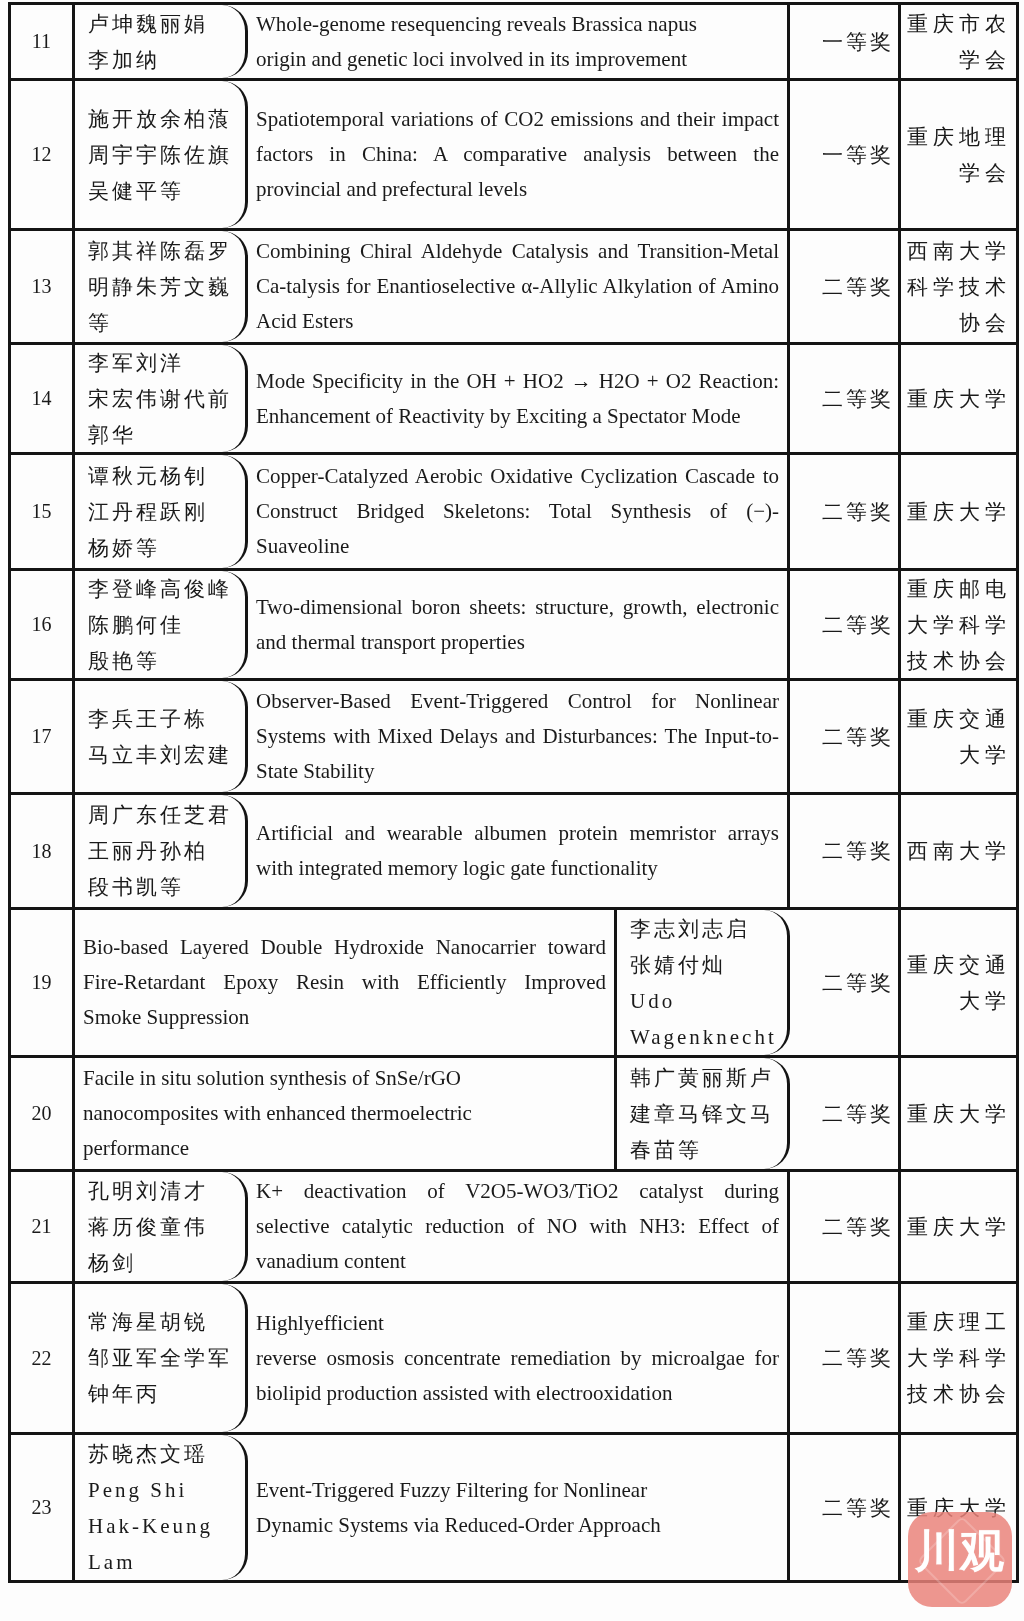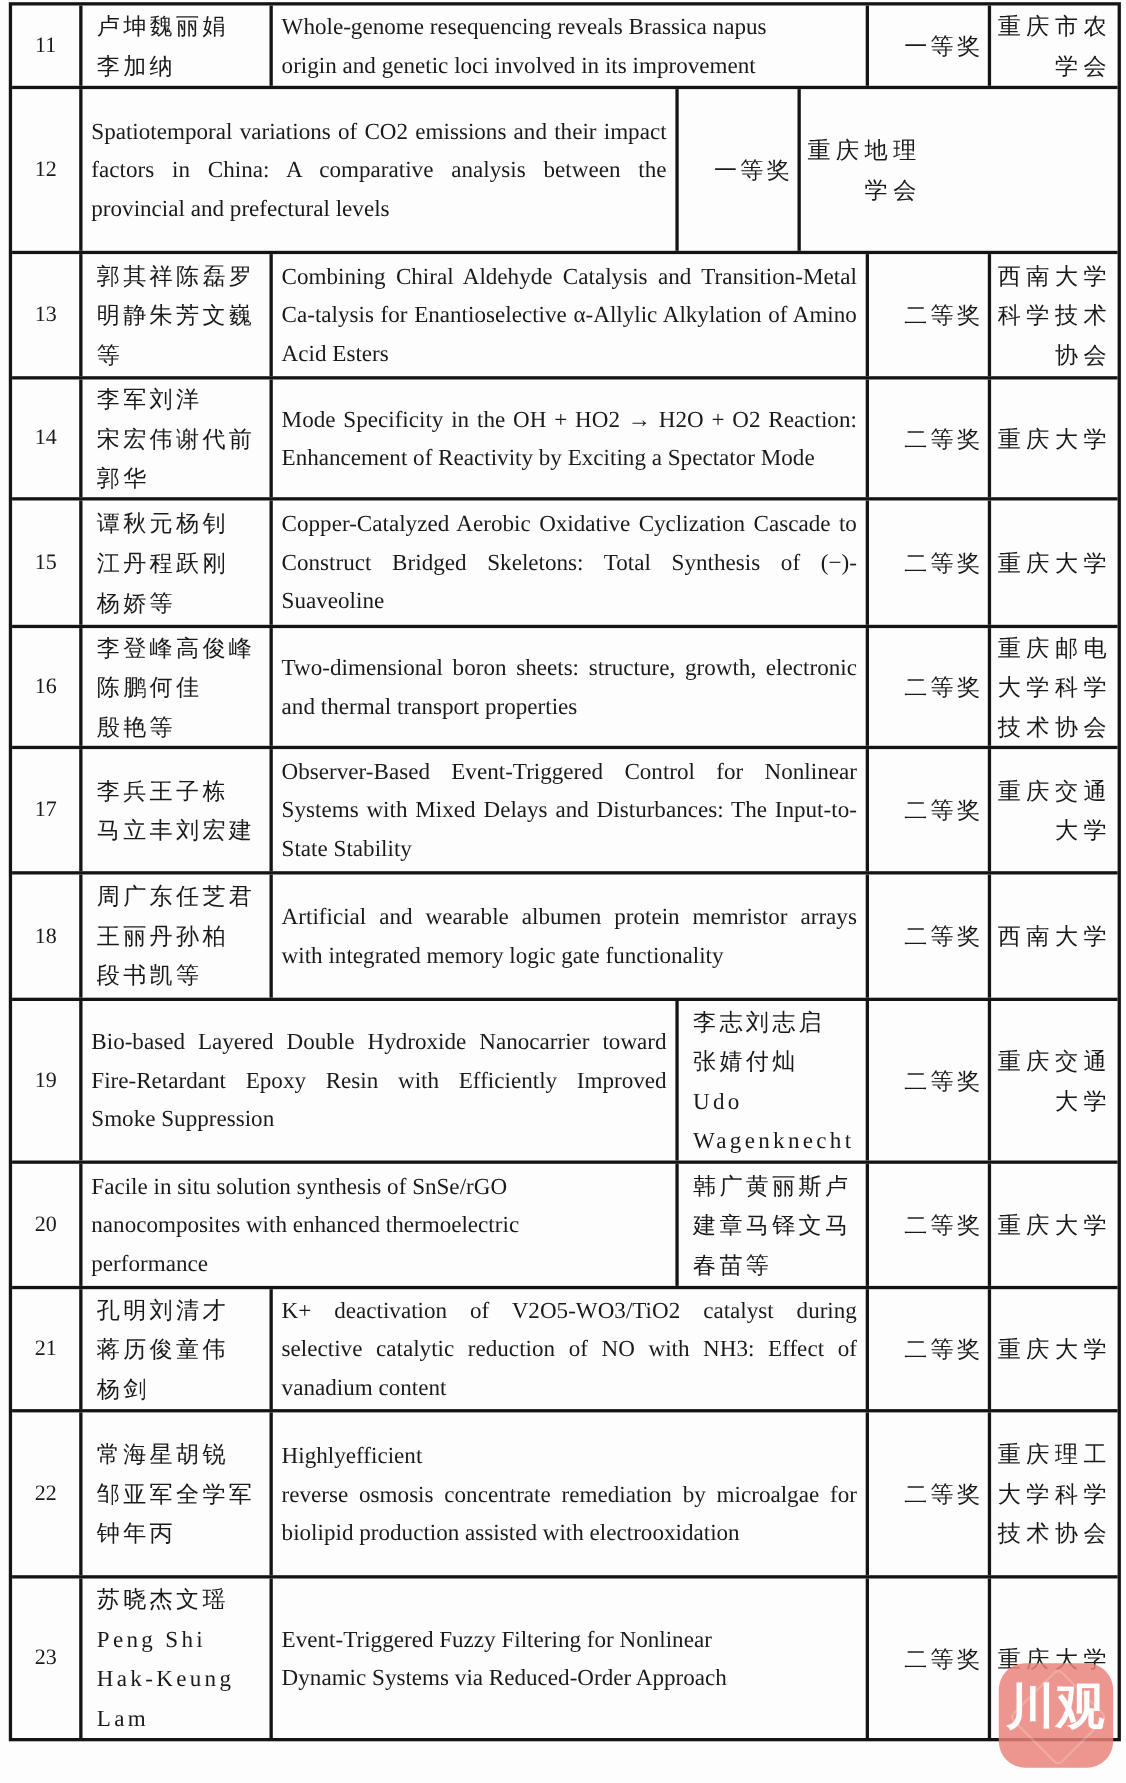--- a/index.html
+++ b/index.html
@@ -13,21 +13,21 @@
     border:3px solid #141414;box-sizing:border-box;background:#fdfdfd;
   }
   .row{display:flex;border-bottom:3px solid #141414;box-sizing:border-box;}
   .row:last-child{border-bottom:none;}
   .cell{
     border-right:3px solid #141414;box-sizing:border-box;
     display:flex;align-items:center;overflow:hidden;
   }
   .cell:last-child{border-right:none;}
   .c-no{width:64px;justify-content:center;font-size:20px;}
-  .c-authors{width:173px;}
+  .c-authors{width:173px;border-radius:26px;}
   .c-authors .txt{
     white-space:pre-line;font-size:21px;line-height:36px;
     letter-spacing:3px;padding:2px 10px 2px 13px;
   }
   .c-title{width:542px;}
   .c-title .txt{
     white-space:pre-line;font-size:21px;line-height:35px;
     text-align:justify;width:100%;padding:2px 8px;box-sizing:border-box;
   }
   .c-award{width:111px;justify-content:center;padding-left:28px;}
@@ -77,20 +77,25 @@
     <div class="cell c-org">
       <div class="txt">重庆市农
 学会</div>
     </div>
   </div>
 
   <div class="row" style="height: 150px;">
     <div class="cell c-no">
       <span class="txt">12</span>
     </div>
+    <div class="cell c-authors">
+      <div class="txt">施开放余柏蒗
+周宇宇陈佐旗
+吴健平等</div>
+    </div>
     <div class="cell c-title">
       <div class="txt">Spatiotemporal variations of CO2 emissions and their impact factors in China: A comparative analysis between the provincial and prefectural levels</div>
     </div>
     <div class="cell c-award">
       <span class="txt">一等奖</span>
     </div>
     <div class="cell c-org">
       <div class="txt">重庆地理
 学会</div>
     </div>

